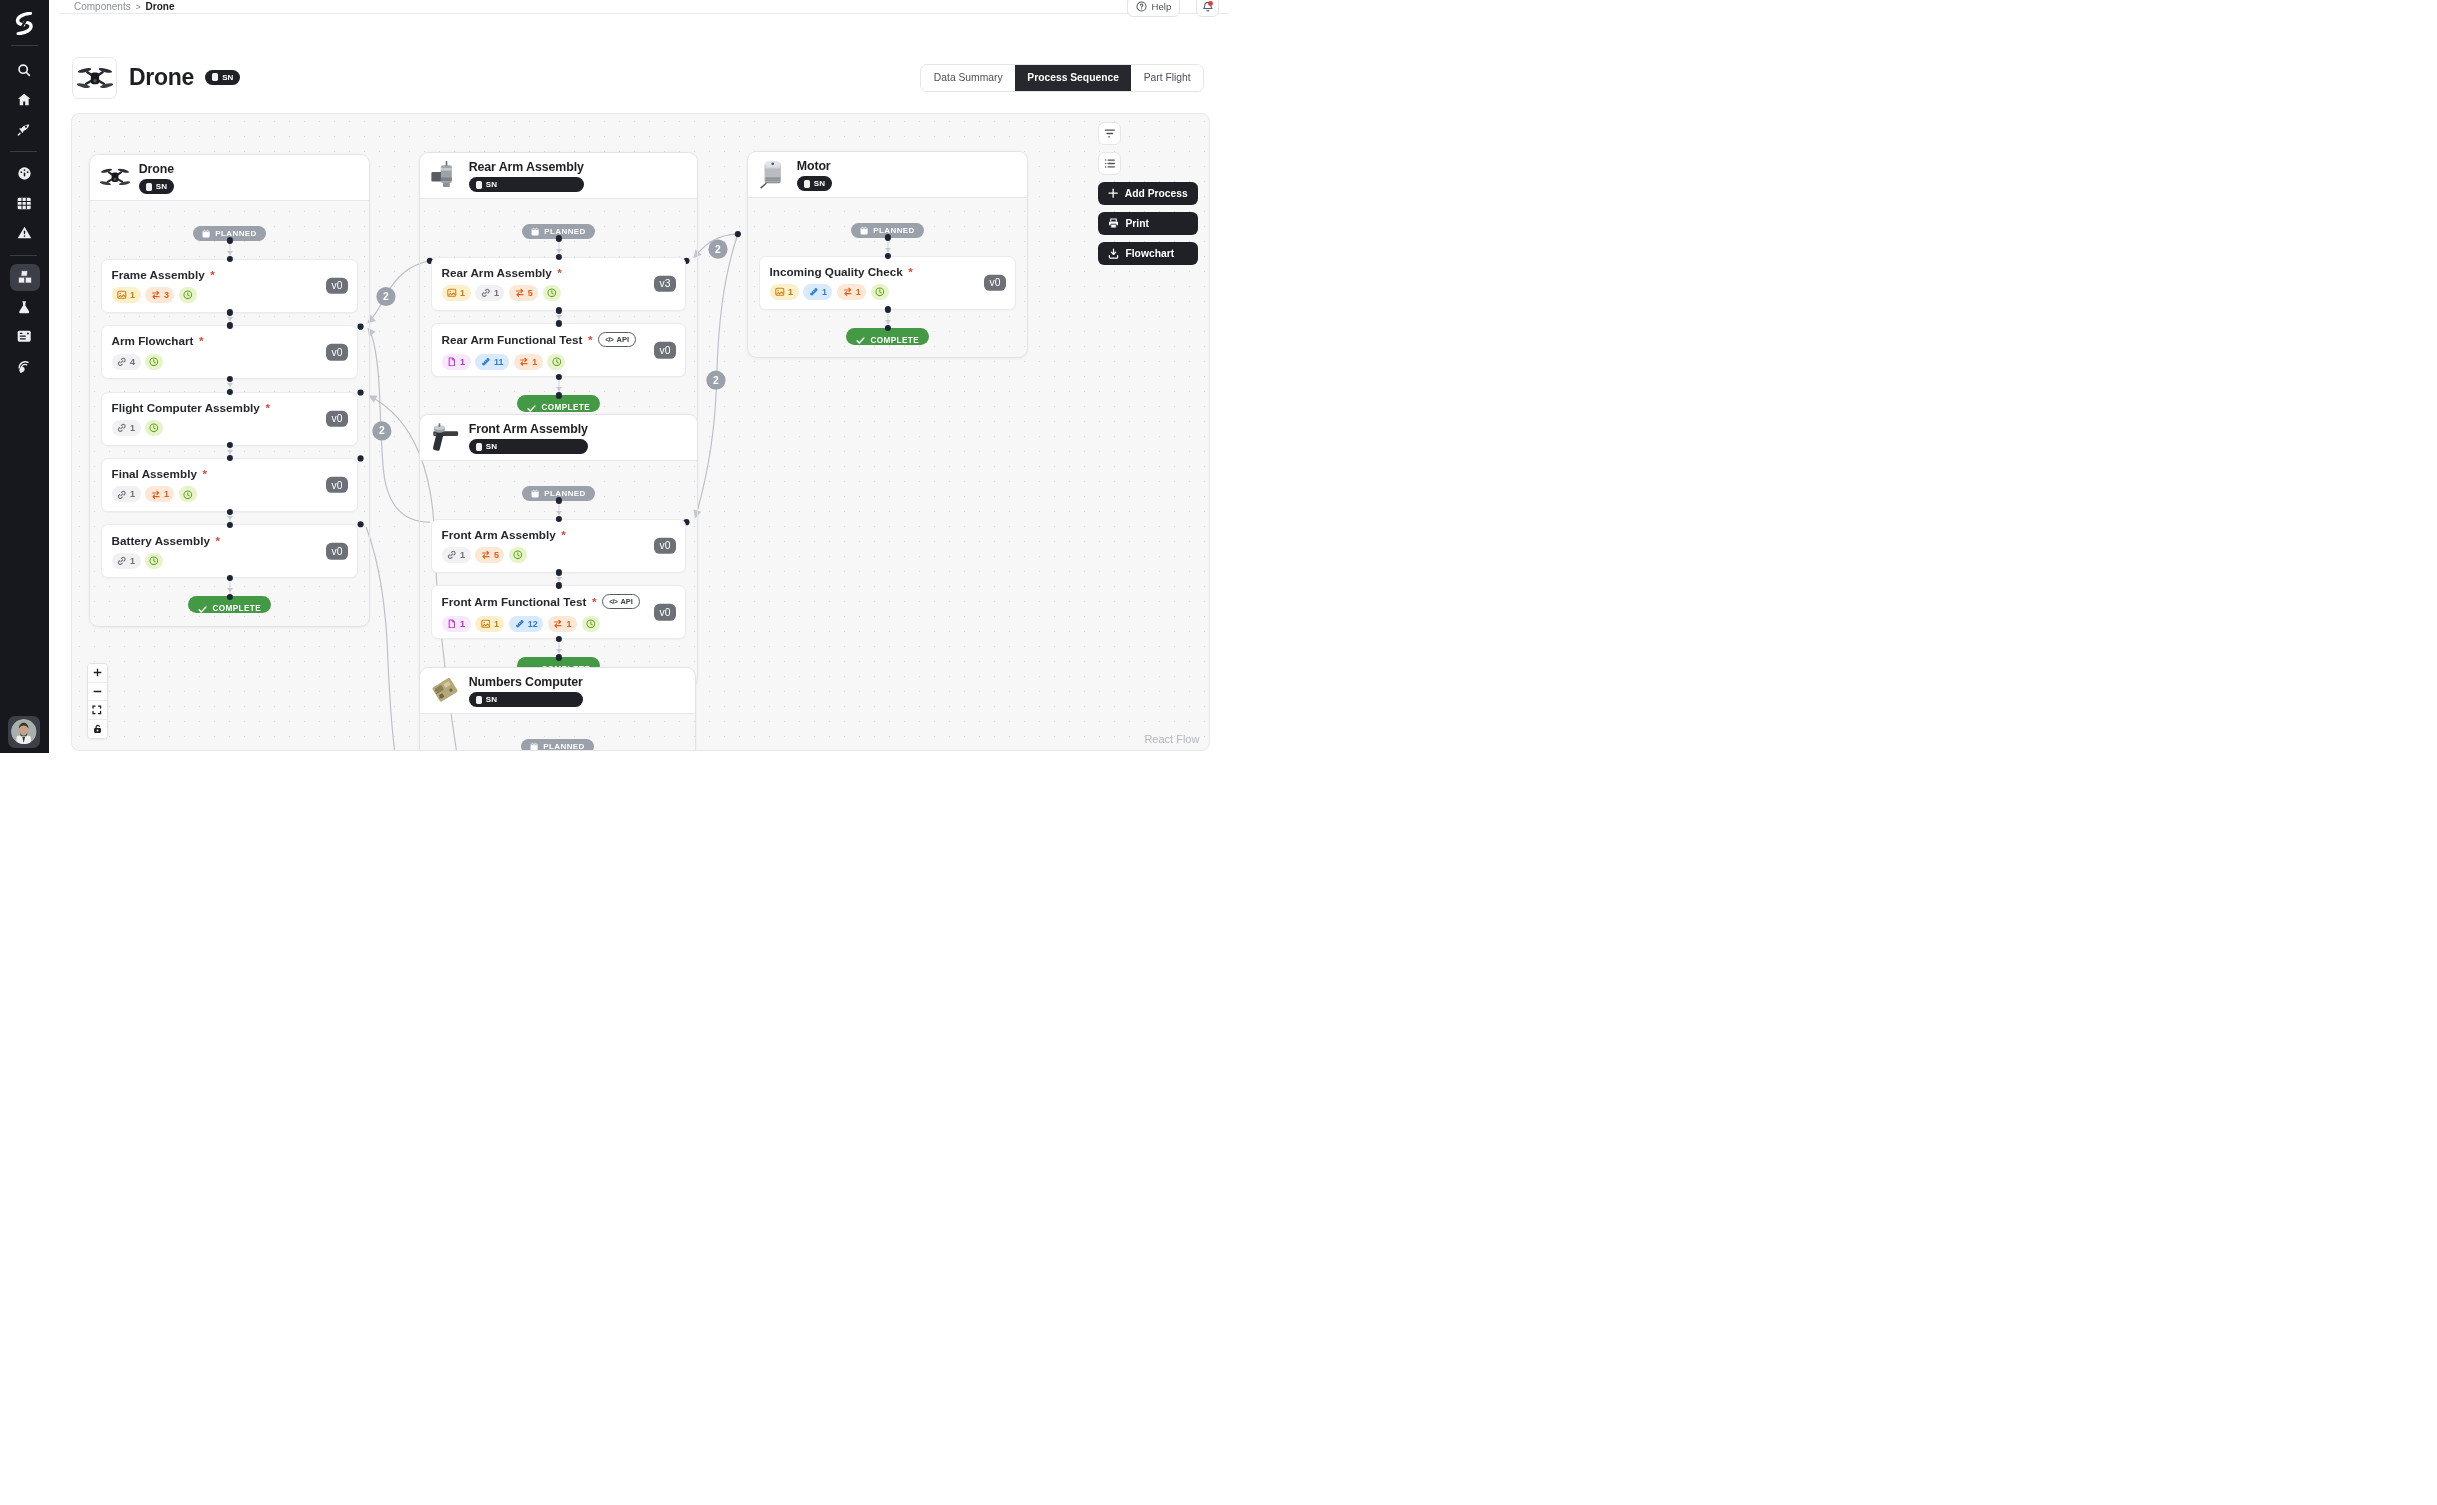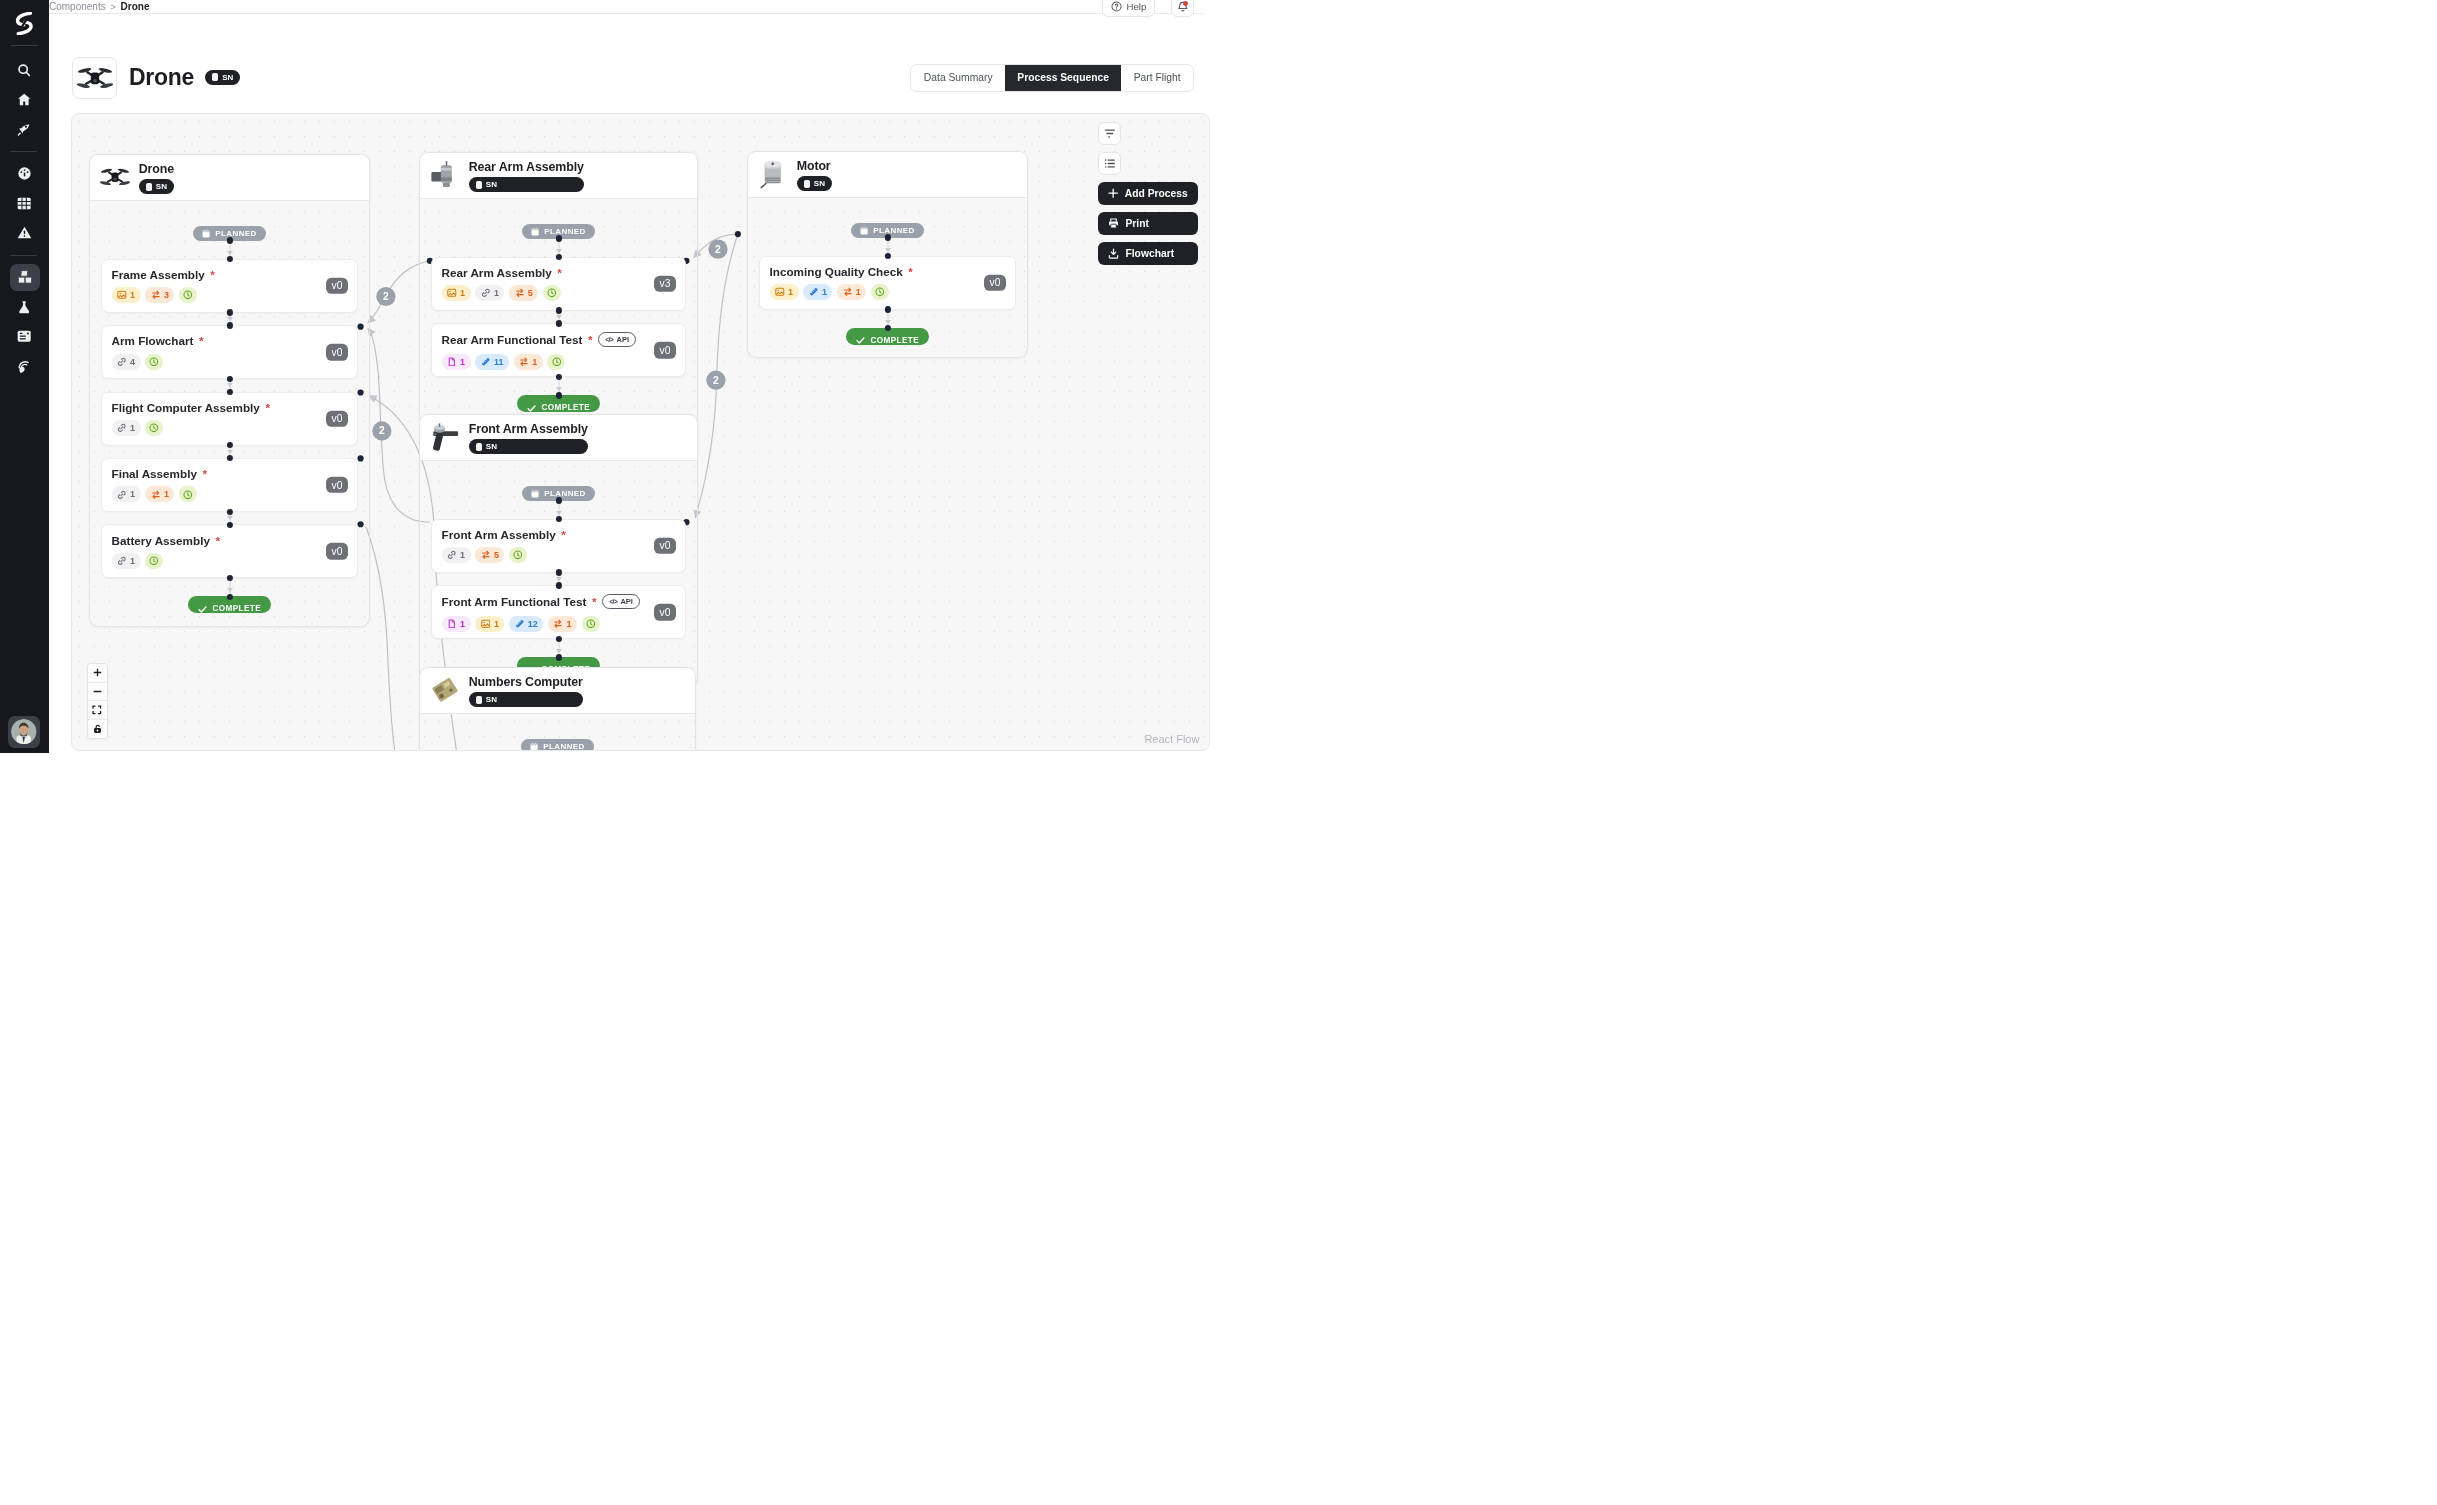--- a/index.html
+++ b/index.html
@@ -10,41 +10,41 @@
     display:flex; flex-direction:column; align-items:center; z-index:40; }
   .side-logo { margin-top:9.6px; width:27.5px; height:27.5px; display:flex; align-items:center; justify-content:center; cursor:pointer; }
   .side-sep { width:27.5px; height:0.7px; background:#3a3c43; margin:8.2px 0; }
   .side-item { width:30px; height:27.5px; margin:2.1px 0; border-radius:6.9px; display:flex; align-items:center; justify-content:center; cursor:pointer; }
   .side-item.active { background:#3c3f47; }
   .side-item svg { display:block; }
   .side-avatar { position:absolute; left:8.2px; bottom:5.5px; width:32px; height:32px; border-radius:6.9px;
     background:#3c3f47; display:flex; align-items:center; justify-content:center; cursor:pointer; }
   .side-avatar svg { border-radius:50%; }
   
-  .topbar { position:absolute; left:34px; top:0; width:1170px; height:14px; background:#fff;
+  .topbar { position:absolute; left:59px; top:0; width:1170px; height:14px; background:#fff;
     border-bottom:0.7px solid #e9eaec; display:flex; align-items:center; padding:0 9.6px 0 15px; }
   .crumb { font-size:10px; color:#8a8f98; cursor:pointer; }
   .crumb-sep { margin:0 4.8px; color:#8a8f98; font-size:9px; }
   .crumb-current { font-size:10px; font-weight:bold; color:#222; }
   .topbar-right { margin-left:auto; display:flex; gap:16px; align-items:flex-end; }
   .help-btn { display:flex; align-items:center; gap:4.8px; border:0.7px solid #e2e3e6; border-radius:6.2px;
     padding:0 8.2px; height:20.6px; font-size:9.6px; color:#4c5158; background:#fff; cursor:pointer; }
   .bell-btn { position:relative; width:23px; height:20.6px; border:0.7px solid #e2e3e6; border-radius:6.2px;
     background:#fff; display:flex; align-items:center; justify-content:center; cursor:pointer; }
   .bell-dot { position:absolute; top:4.1px; right:5.5px; width:4.8px; height:4.8px; border-radius:50%; background:#d8453c; }
   
   .page-header { position:absolute; left:49px; top:29.5px; width:1170px; height:84px; background:#fff; }
   .part-thumb { position:absolute; left:23px; top:27px; width:45px; height:42px; border:0.7px solid #e6e7ea;
     border-radius:6.9px; background:#fff; display:flex; align-items:center; justify-content:center; }
   .page-title-row { position:absolute; left:80px; top:34px; display:flex; align-items:center; gap:11px; }
   .page-title { font-size:23px; font-weight:bold; letter-spacing:-0.3px; color:#1d1f23; }
   .sn-badge { display:inline-flex; align-items:center; gap:4.1px; background:#1f2126; color:#fff;
     border-radius:7.5px; height:15px; padding:0 6.9px; font-size:8px; font-weight:bold; }
   .sn-badge .sq { width:6.2px; height:7.5px; border-radius:1.7px; background:#f1f1f2; display:inline-block; }
-  .tabs { position:absolute; right:25px; top:34px; height:28px; display:flex; border:1px solid #e4e5e8;
+  .tabs { position:absolute; right:15px; top:34px; height:28px; display:flex; border:1px solid #e4e5e8;
     border-radius:6.9px; overflow:hidden; background:#fff; }
   .tab { height:100%; display:flex; align-items:center; padding:0 12.4px; font-size:10.3px; color:#4c5158;
     background:#fff; cursor:pointer; white-space:nowrap; }
   .tab.active { background:#26282d; color:#fff; font-weight:bold; }
   
   .canvas { position:absolute; left:71px; top:113px; width:1139px; height:638px; background:#f7f7f8;
     border:0.7px solid #e7e8ea; border-radius:8.2px; overflow:hidden;
     background-image:radial-gradient(#d7d8db 0.8px, transparent 0.9px); background-size:15px 15px; }
   .canvas-toolbar { position:absolute; top:8.2px; right:11px; display:flex; gap:6.9px; z-index:30;flex-direction:column; }
   .tb-icon-btn { width:23px; height:23px; background:#fff; border:0.7px solid #e4e5e8; border-radius:6.2px;

